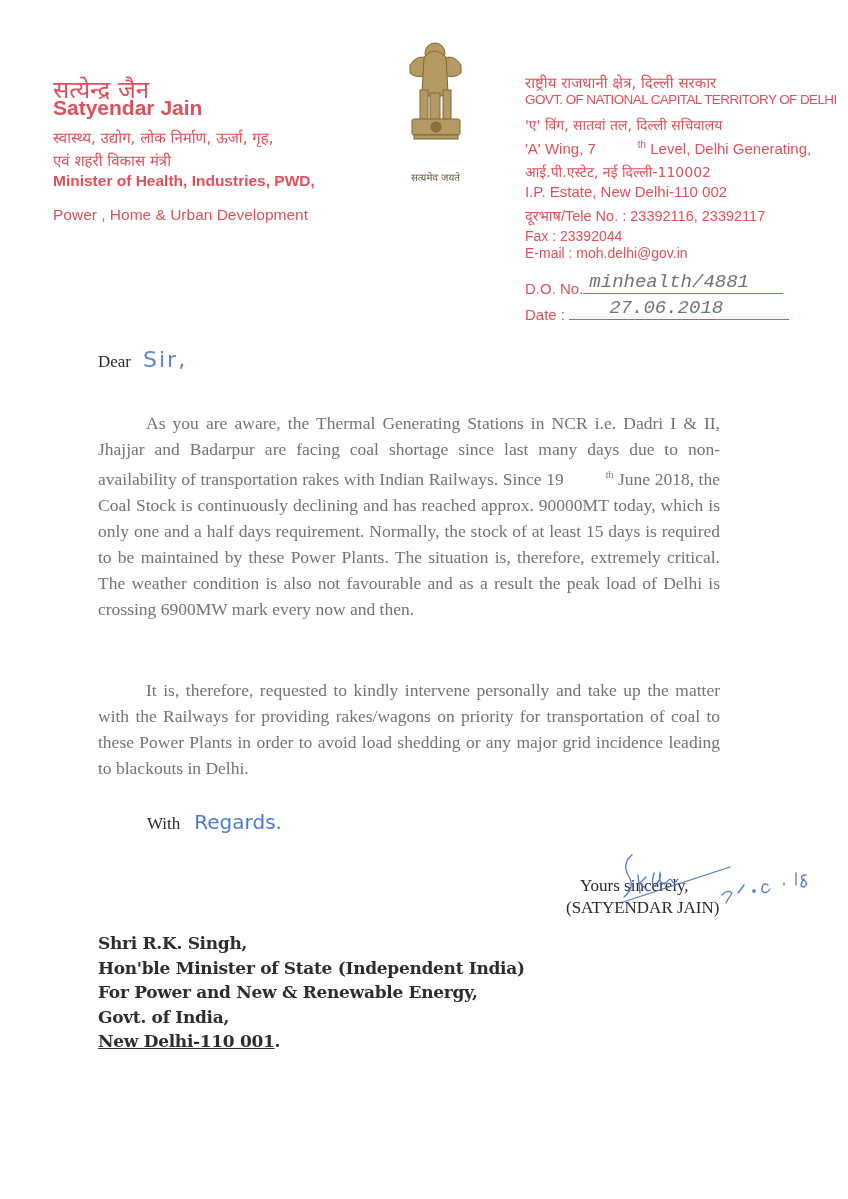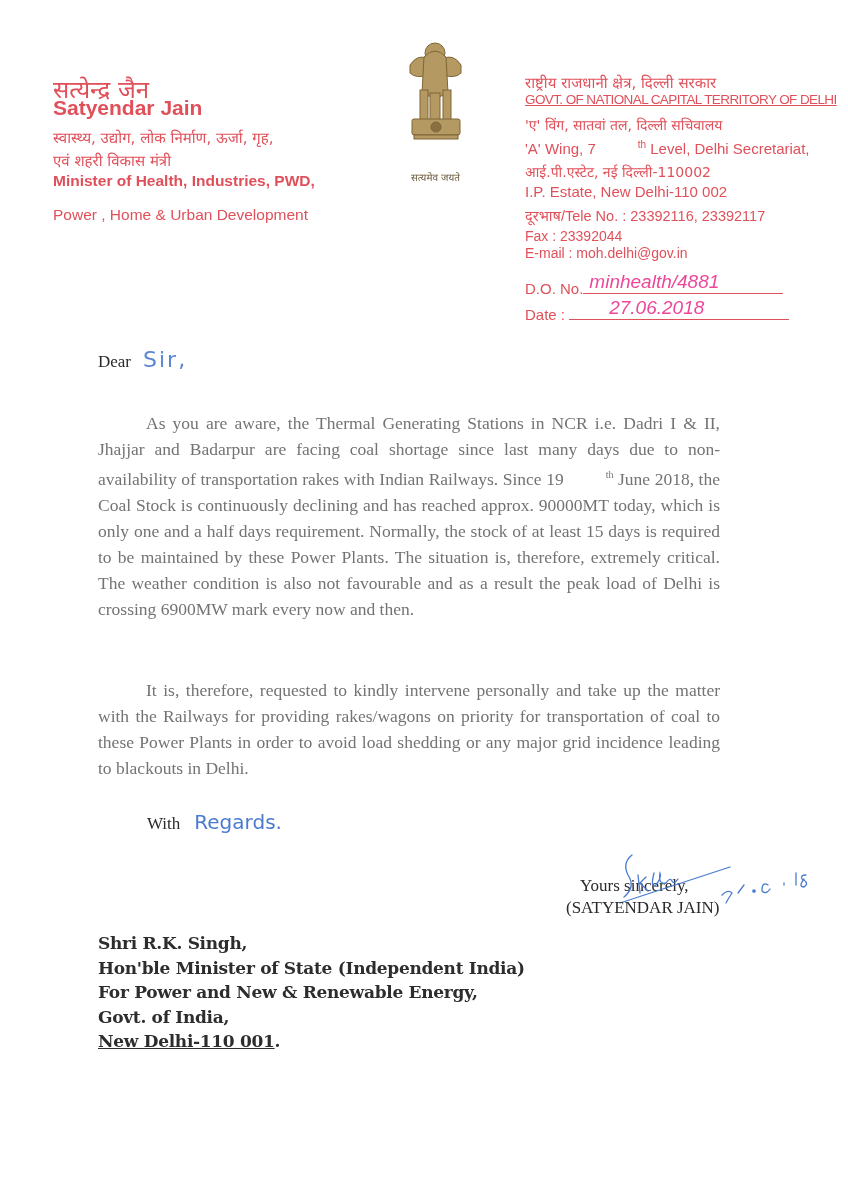--- a/index.html
+++ b/index.html
@@ -14,31 +14,31 @@
   #name-en { left:53px; top:96px; font-size:21px; font-weight:bold; }
   #port-hi1 { left:53px; top:127px; font-size:15px; font-family:"DejaVu Sans", sans-serif; }
   #port-hi2 { left:53px; top:150px; font-size:15px; font-family:"DejaVu Sans", sans-serif; }
   #port-en1 { left:53px; top:172px; font-size:15.5px;font-weight:bold; }
   #port-en2 { left:53px; top:190px; font-size:15.5px;margin-top:16px; }
   
   #emblem { left:398px; top:35px; width:75px; height:140px; }
   
   .rh { left:525px; font-size:14px; white-space:nowrap; }
   #gov-hi { top:72px; font-size:15px; font-family:"DejaVu Sans", sans-serif; }
-  #gov-en { top:92px; font-size:13.5px; letter-spacing:-0.6px;text-decoration:underline; }
+  #gov-en { top:92px; font-size:13.5px; letter-spacing:-0.6px; }
   #wing-hi { top:115px; font-size:14px; font-family:"DejaVu Sans", sans-serif; }
   #wing-en { top:139px; font-size:15px; }
   #est-hi { top:162px; font-size:14px; font-family:"DejaVu Sans", sans-serif; }
   #est-en { top:183px; font-size:15px; }
   #tele { top:205px; font-size:14.5px; }
   #fax { top:228px; font-size:14px; }
   #email { top:245px; font-size:14px; }
   #do-row { top:277px; font-size:15px; }
   #date-row { top:303px; font-size:15px; }
-  .hand { font-family:Liberation Sans, sans-serif; font-style:italic; color:#ec4899; }
+  .hand { font-family:Liberation Mono, monospace; font-style:italic; color:#737373; }
   .fill-line { display:inline-block; border-bottom:1.5px solid #e0505a; min-width:200px; position:relative; }
   .fill-line .hand { position:absolute; left:6px; bottom:0px; font-size:19px; white-space:nowrap; }
   
   #salutation { left:98px; top:347px; font-size:17px; }
   #salutation .hand { color:#5a86d6; font-size:22px; margin-left:12px; font-style:normal; font-family:"DejaVu Sans", sans-serif; letter-spacing:2px; }
   .para { left:98px; width:622px; font-size:17.5px; line-height:26px; text-align:justify; text-indent:48px; font-family:"Liberation Serif", serif; color:#737373; }
   #para1 { top:410px; }
   #para2 { top:677px; }
   sup { font-size:10px;padding-left:42px; }
   #closing { left:147px; top:810px; font-size:17px; font-family:"Liberation Serif", serif; }
@@ -73,21 +73,21 @@
       <circle cx="38" cy="92" r="5" fill="#8a7040"></circle>
       <rect x="16" y="100" width="44" height="4"></rect>
     </g>
   </svg>
   <div style="font-family:'DejaVu Sans',sans-serif;font-size:10px;color:#6b5a3a;text-align:center;margin-top:11px;">सत्यमेव जयते</div>
 </div>
 
 <div class="abs red rh" id="gov-hi">राष्ट्रीय राजधानी क्षेत्र, दिल्ली सरकार</div>
 <div class="abs red rh" id="gov-en">GOVT. OF NATIONAL CAPITAL TERRITORY OF DELHI</div>
 <div class="abs red rh" id="wing-hi">'ए' विंग, सातवां तल, दिल्ली सचिवालय</div>
-<div class="abs red rh" id="wing-en"><span>'A' Wing, 7</span><sup>th</sup><span> Level, Delhi Secretariat,</span></div>
+<div class="abs red rh" id="wing-en"><span>'A' Wing, 7</span><sup>th</sup><span> Level, Delhi Generating,</span></div>
 <div class="abs red rh" id="est-hi">आई.पी.एस्टेट, नई दिल्ली-110002</div>
 <div class="abs red rh" id="est-en">I.P. Estate, New Delhi-110 002</div>
 <div class="abs red rh" id="tele"><span>दूरभाष/Tele No. : </span><span>23392116, 23392117</span></div>
 <div class="abs red rh" id="fax">Fax : 23392044</div>
 <div class="abs red rh" id="email">E-mail : moh.delhi@gov.in</div>
 <div class="abs red rh" id="do-row">
   <span>D.O. No.</span><span class="fill-line" style="min-width:200px;height:16px;"><span class="hand">minhealth/4881</span></span>
 </div>
 <div class="abs red rh" id="date-row">
   <span>Date :</span> <span class="fill-line" style="min-width:220px;height:16px;"><span class="hand" style="left:40px;">27.06.2018</span></span>

